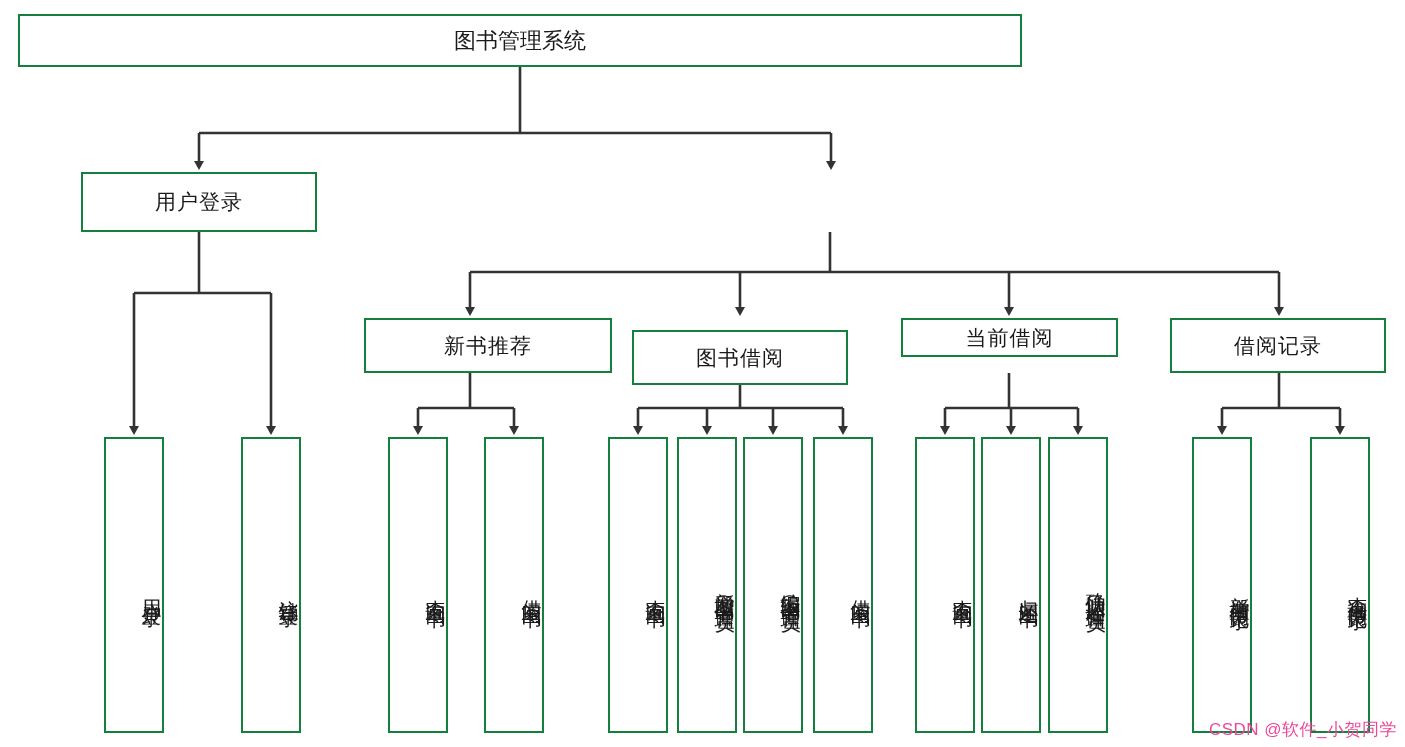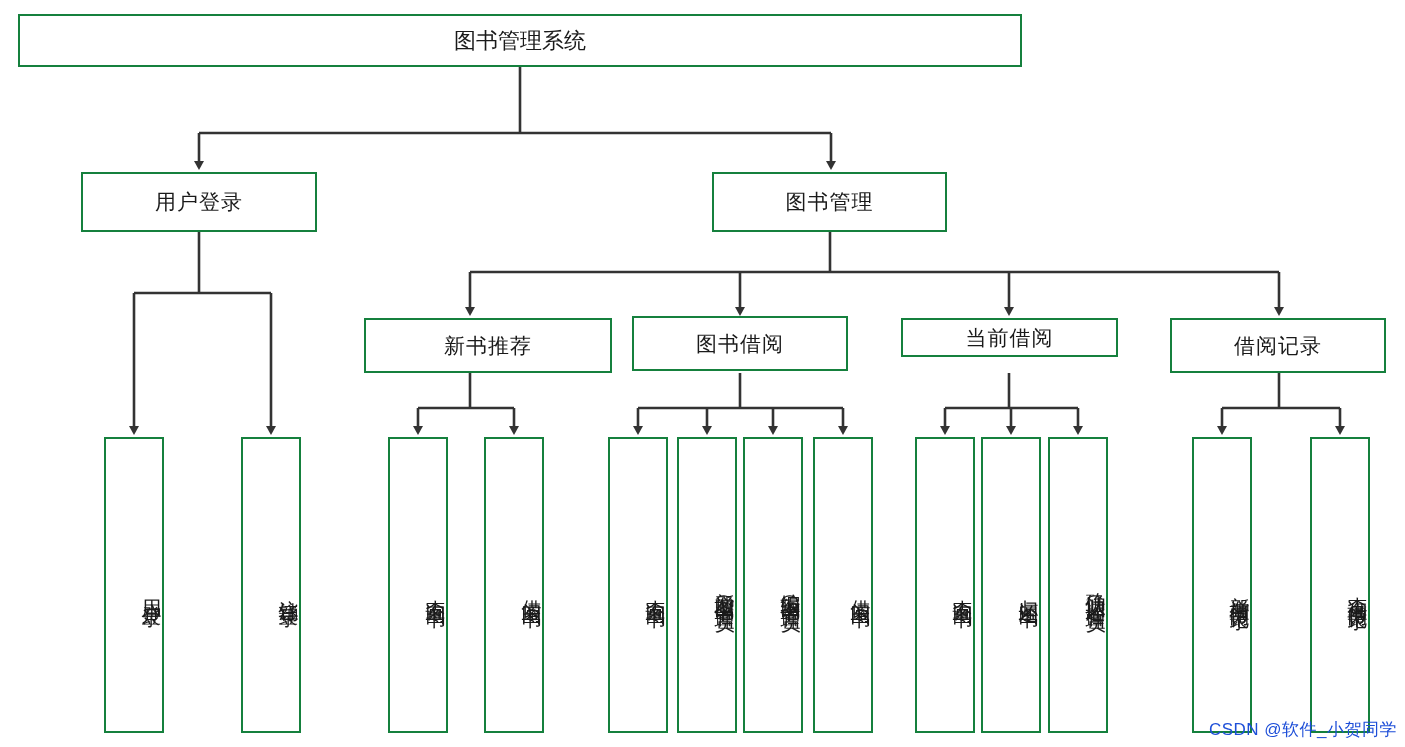--- a/index.html
+++ b/index.html
@@ -56,21 +56,21 @@
   }
   .node.v .vtext {
     writing-mode: vertical-rl;
     text-orientation: upright;
   }
   .watermark {
     position: absolute;
     right: 8px;
     bottom: 6px;
     font-size: 17px;
-    color: #1d4ed8;
+    color: #ec4899;
     letter-spacing: 0.5px;
     white-space: nowrap;
   }
 </style>
 </head>
 <body>
 
 <div id="canvas">
 
   <svg class="connectors" viewBox="0 0 1405 747" xmlns="http://www.w3.org/2000/svg">
@@ -123,28 +123,25 @@
     </g>
   </svg>
 
   <div class="node root" style="left: 18px; top: 14px; width: 1004px; height: 53px;">
     <span>图书管理系统</span>
   </div>
 
   <div class="node h" style="left: 81px; top: 172px; width: 236px; height: 60px;">
     <span>用户登录</span>
   </div>
-  <div class="node h" style="left: 712px; top: 172px; width: 235px; height: 60px;">
-    <span>图书管理</span>
-  </div>
 
   <div class="node h" style="left: 364px; top: 318px; width: 248px; height: 55px;">
     <span>新书推荐</span>
   </div>
-  <div class="node h" style="left: 632px; top: 316px; width: 216px; height: 55px;">
+  <div class="node h" style="left: 632px; top: 330px; width: 216px; height: 55px;">
     <span>图书借阅</span>
   </div>
   <div class="node h" style="left: 901px; top: 318px; width: 217px; height: 39px;">
     <span>当前借阅</span>
   </div>
   <div class="node h" style="left: 1170px; top: 318px; width: 216px; height: 55px;">
     <span>借阅记录</span>
   </div>
 
   <div class="node v" style="left: 104px; top: 437px; width: 60px; height: 296px;">

